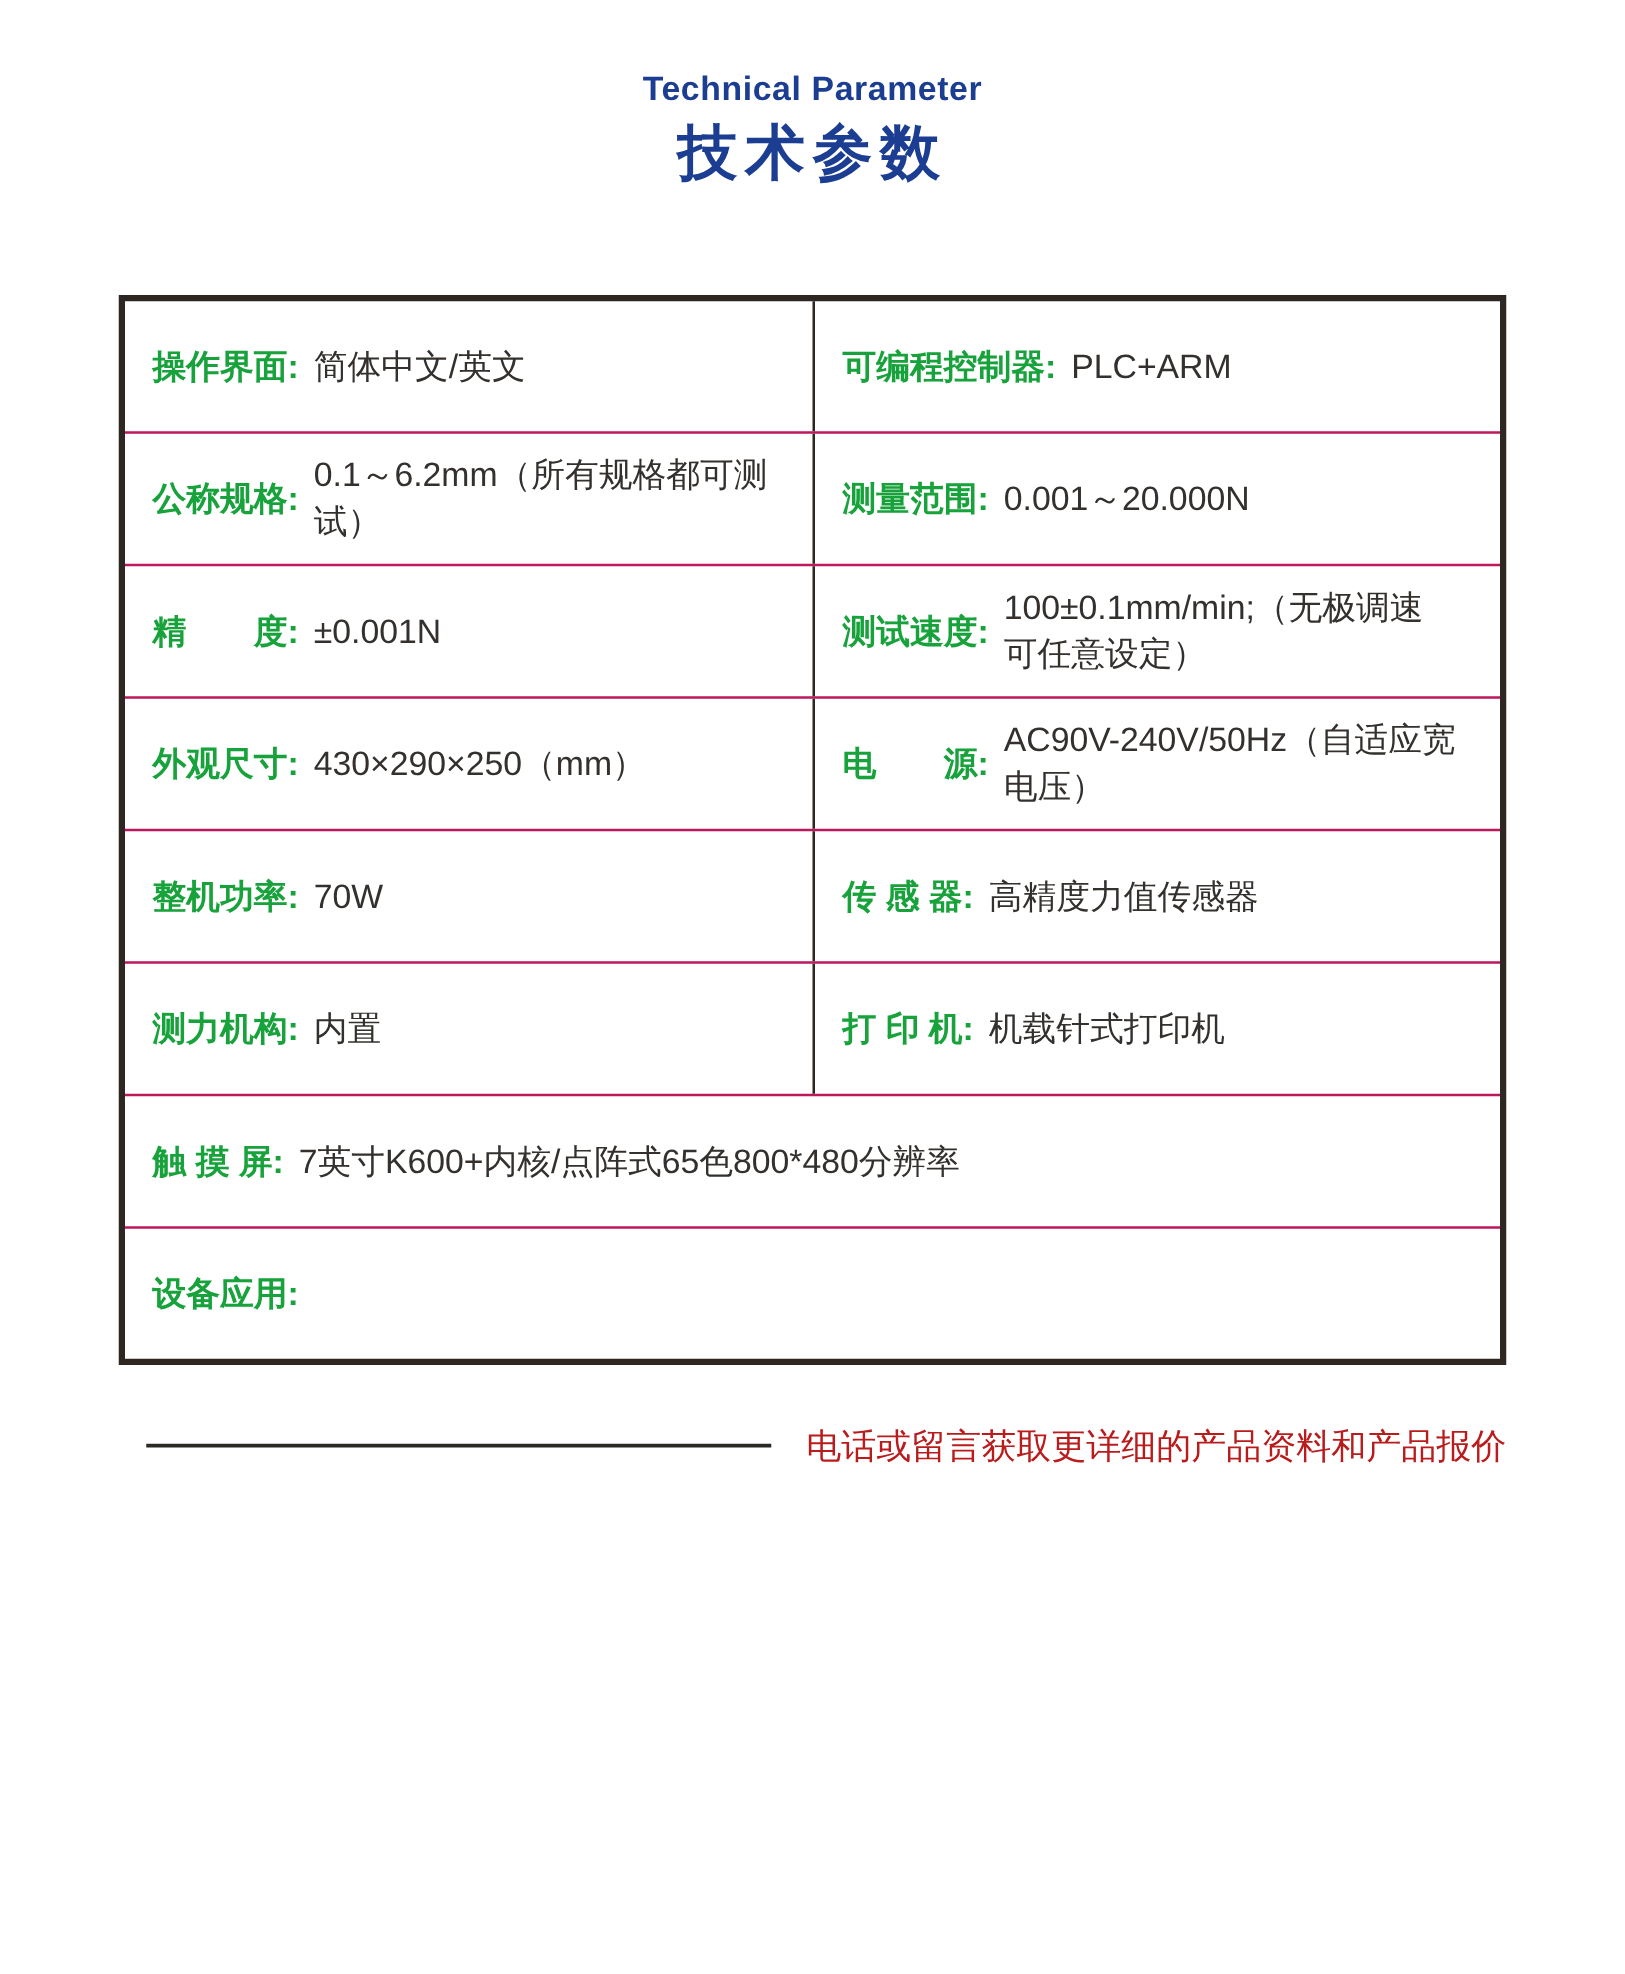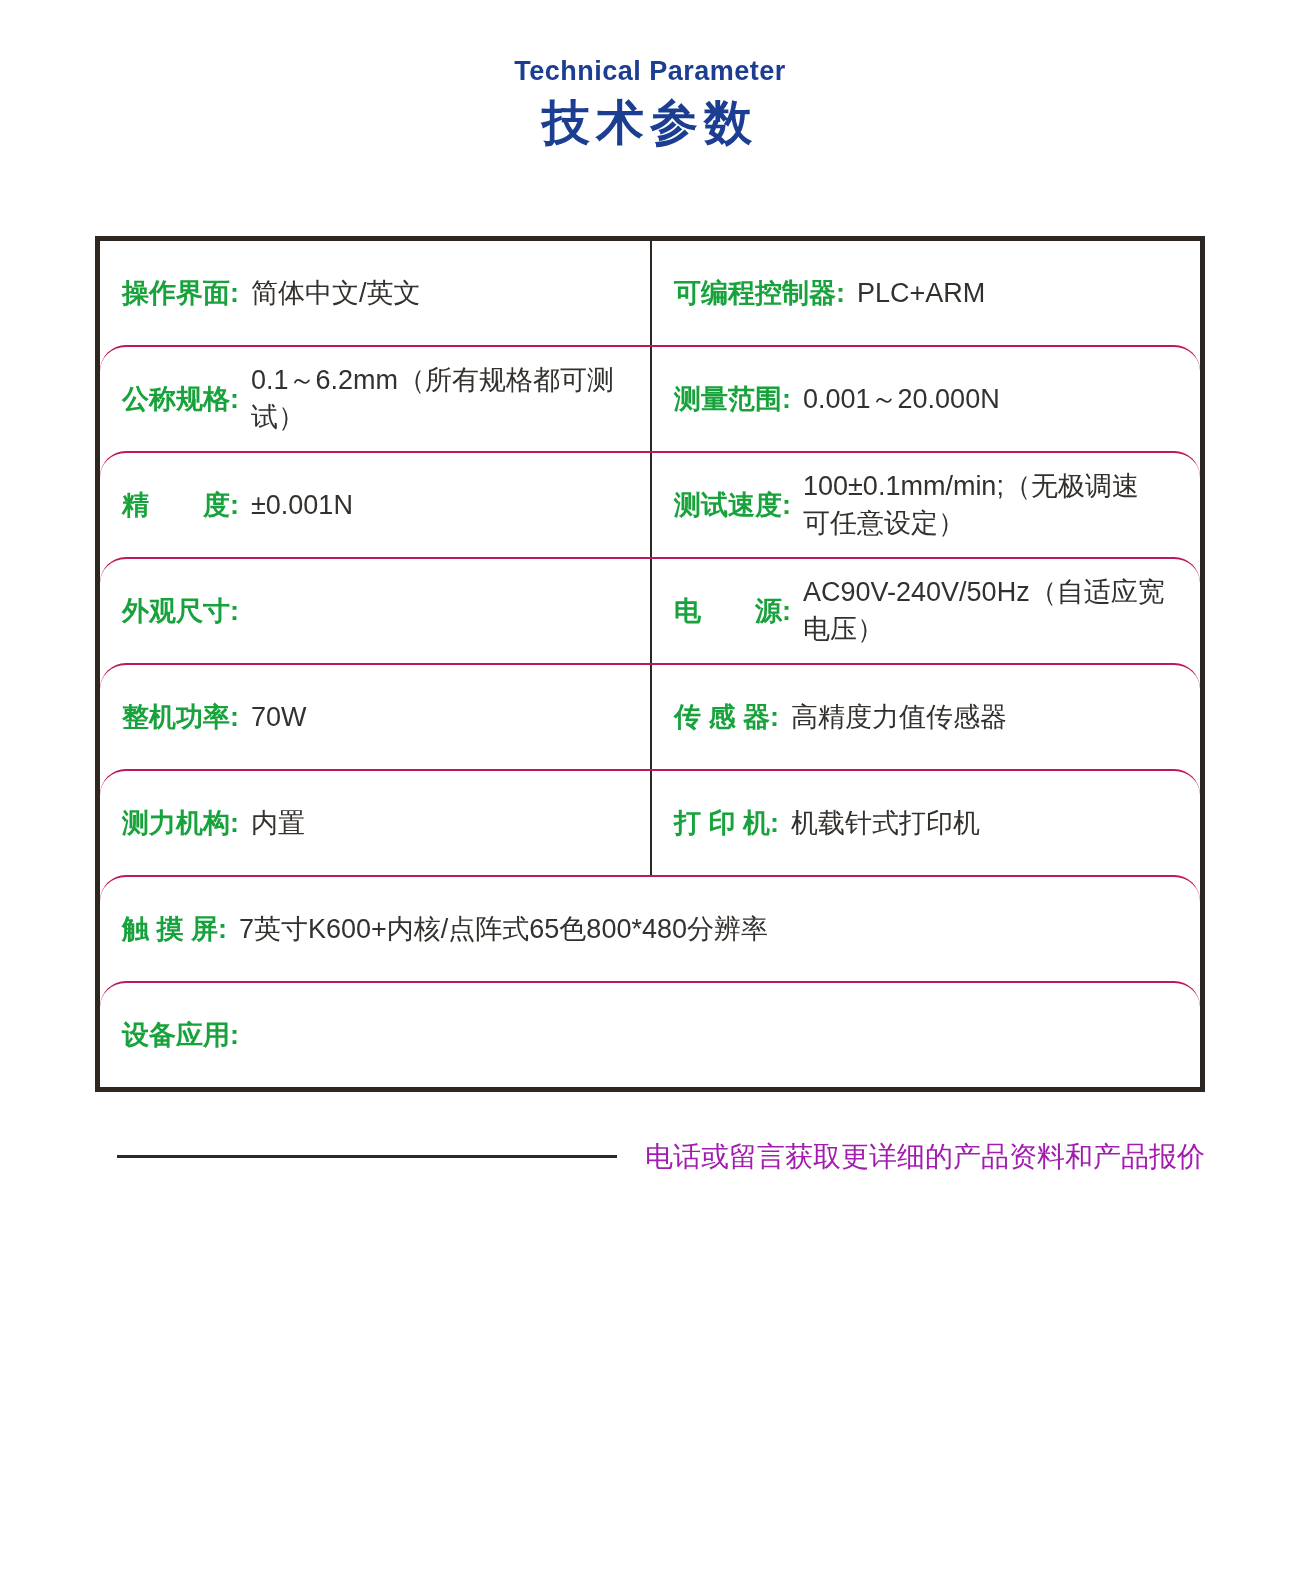--- a/index.html
+++ b/index.html
@@ -22,21 +22,21 @@
     letter-spacing: 6px; margin-top: 10px; line-height: 1.1;
   }
 
   
   .spec-table {
     margin: 86px 95px 0 95px;
     width: 1110px;
     box-sizing: border-box;
     border: 5px solid #2e2621;
   }
-  .row { display: flex; height: 104px; border-radius: 26px; }
+  .row { display: flex; height: 104px; }
   .row + .row { border-top: 2px solid #be185d; }
   .cell {
     width: 50%; box-sizing: border-box;
     display: flex; align-items: center;
     padding-left: 22px; padding-right: 12px;
   }
   .cell.right { border-left: 2px solid #2e2621; }
   .row.full .cell { width: 100%; }
   .label {
     color: #17a23b; font-weight: bold; font-size: 27px;
@@ -48,21 +48,21 @@
   
   .footer {
     margin: 46px 95px 0 95px; width: 1110px;
     display: flex; align-items: center;
   }
   .footer-line {
     flex: 1; height: 3px; background: #2b2926;
     margin-left: 22px; margin-right: 28px;
   }
   .footer-note {
-    font-size: 28px; color: #a21caf; white-space: nowrap;
+    font-size: 28px; color: #b91c1c; white-space: nowrap;
   }
 </style>
 </head>
 <body>
 
 <div class="page">
 
   <div class="header">
     <div class="subtitle">Technical Parameter</div>
     <div class="title">技术参数</div>
@@ -103,20 +103,21 @@
           <span>100±0.1mm/min;（无极调速</span>
           <span>可任意设定）</span>
         </span>
       </div>
     </div>
 
 
     <div class="row">
       <div class="cell">
         <span class="label">外观尺寸:</span>
+        <span class="value">430×290×250（mm）</span>
       </div>
       <div class="cell right">
         <span class="label">电　　源:</span>
         <span class="value">AC90V-240V/50Hz（自适应宽电压）</span>
       </div>
     </div>
 
     <div class="row">
       <div class="cell">
         <span class="label">整机功率:</span>

